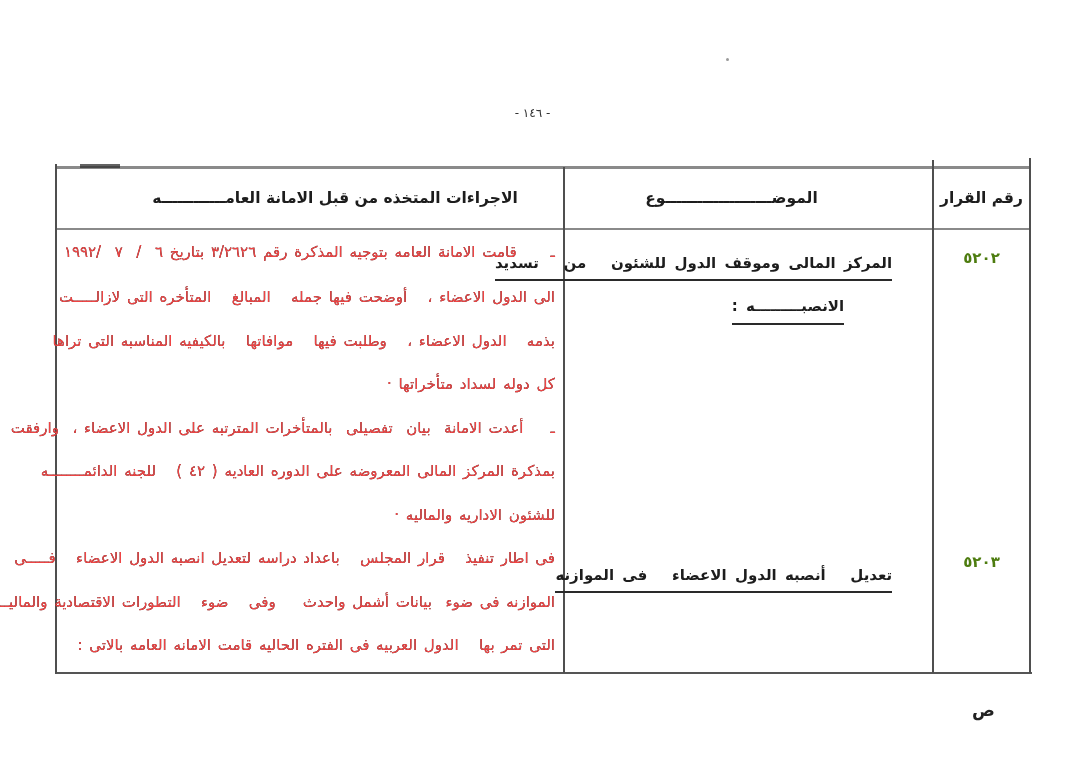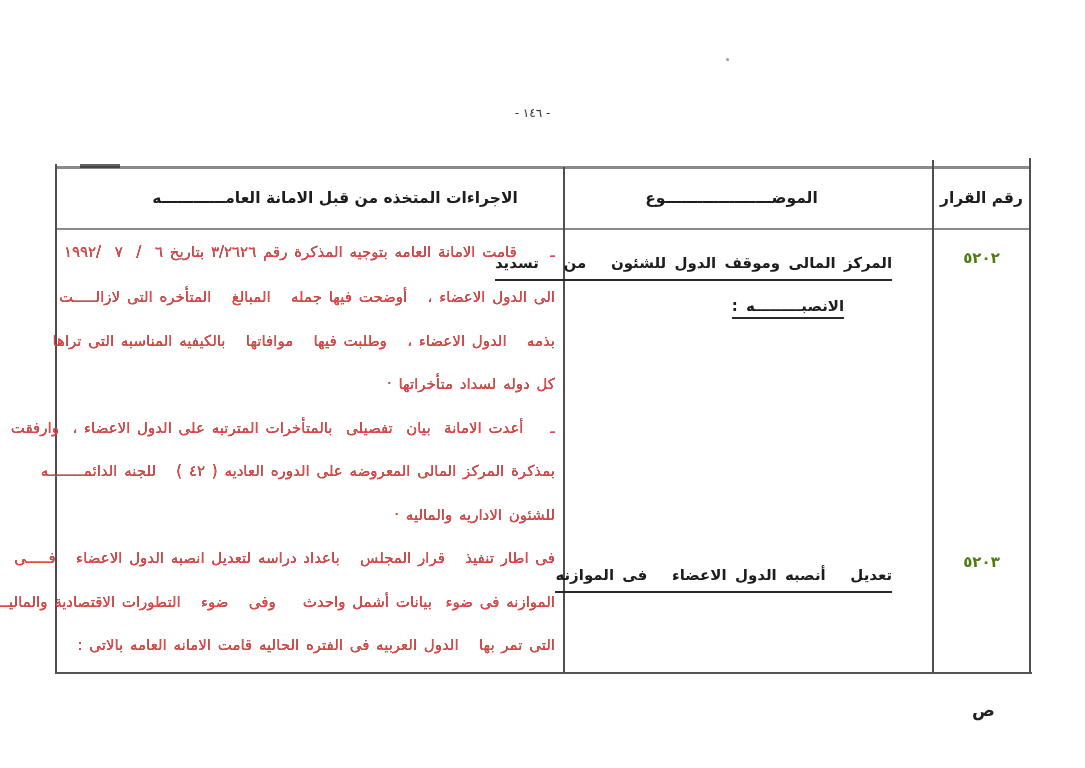--- a/index.html
+++ b/index.html
@@ -71,21 +71,21 @@
   <div class="hdr" style="left:100px;top:167px;width:470px;height:61px;">الاجراءات المتخذه من قبل الامانة العامــــــــــــه</div>
   <div class="hdr" style="left:563px;top:167px;width:337px;height:61px;">الموضــــــــــــــــــــوع</div>
   <div class="hdr" style="left:934px;top:167px;width:95px;height:61px;">رقم القرار</div>
 
   <div class="cell-num" style="left:934px;top:249px;">٥٢٠٢</div>
 
   <div class="subject-line" style="left:575px;top:236px;width:350px;">
     <span class="u">المركز المالى وموقف الدول للشئون   من   تسديد</span>
   </div>
   <div class="subject-line" style="left:575px;top:279px;width:302px;">
-    <span class="u" style="padding-bottom:2px;">الانصبـــــــــه :</span>
+    <span class="u" style="padding-bottom:8px;">الانصبـــــــــه :</span>
   </div>
 
   <div class="proc-line" style="top:243px;">ـ     قامت الامانة العامه بتوجيه المذكرة رقم ٣/٢٦٢٦ بتاريخ ٦  /  ٧  /١٩٩٢</div>
   <div class="proc-line" style="top:288px;">الى الدول الاعضاء ،   أوضحت فيها جمله   المبالغ   المتأخره التى لازالـــــت</div>
   <div class="proc-line" style="top:332px;">بذمه   الدول الاعضاء ،   وطلبت فيها   موافاتها   بالكيفيه المناسبه التى تراها</div>
   <div class="proc-line" style="top:375px;">كل دوله لسداد متأخراتها ·</div>
   <div class="proc-line" style="top:419px;">ـ    أعدت الامانة  بيان  تفصيلى  بالمتأخرات المترتبه على الدول الاعضاء ،  وارفقت</div>
   <div class="proc-line" style="top:462px;">بمذكرة المركز المالى المعروضه على الدوره العاديه ( ٤٢ )   للجنه الدائمــــــــه</div>
   <div class="proc-line" style="top:506px;">للشئون الاداريه والماليه ·</div>
 

